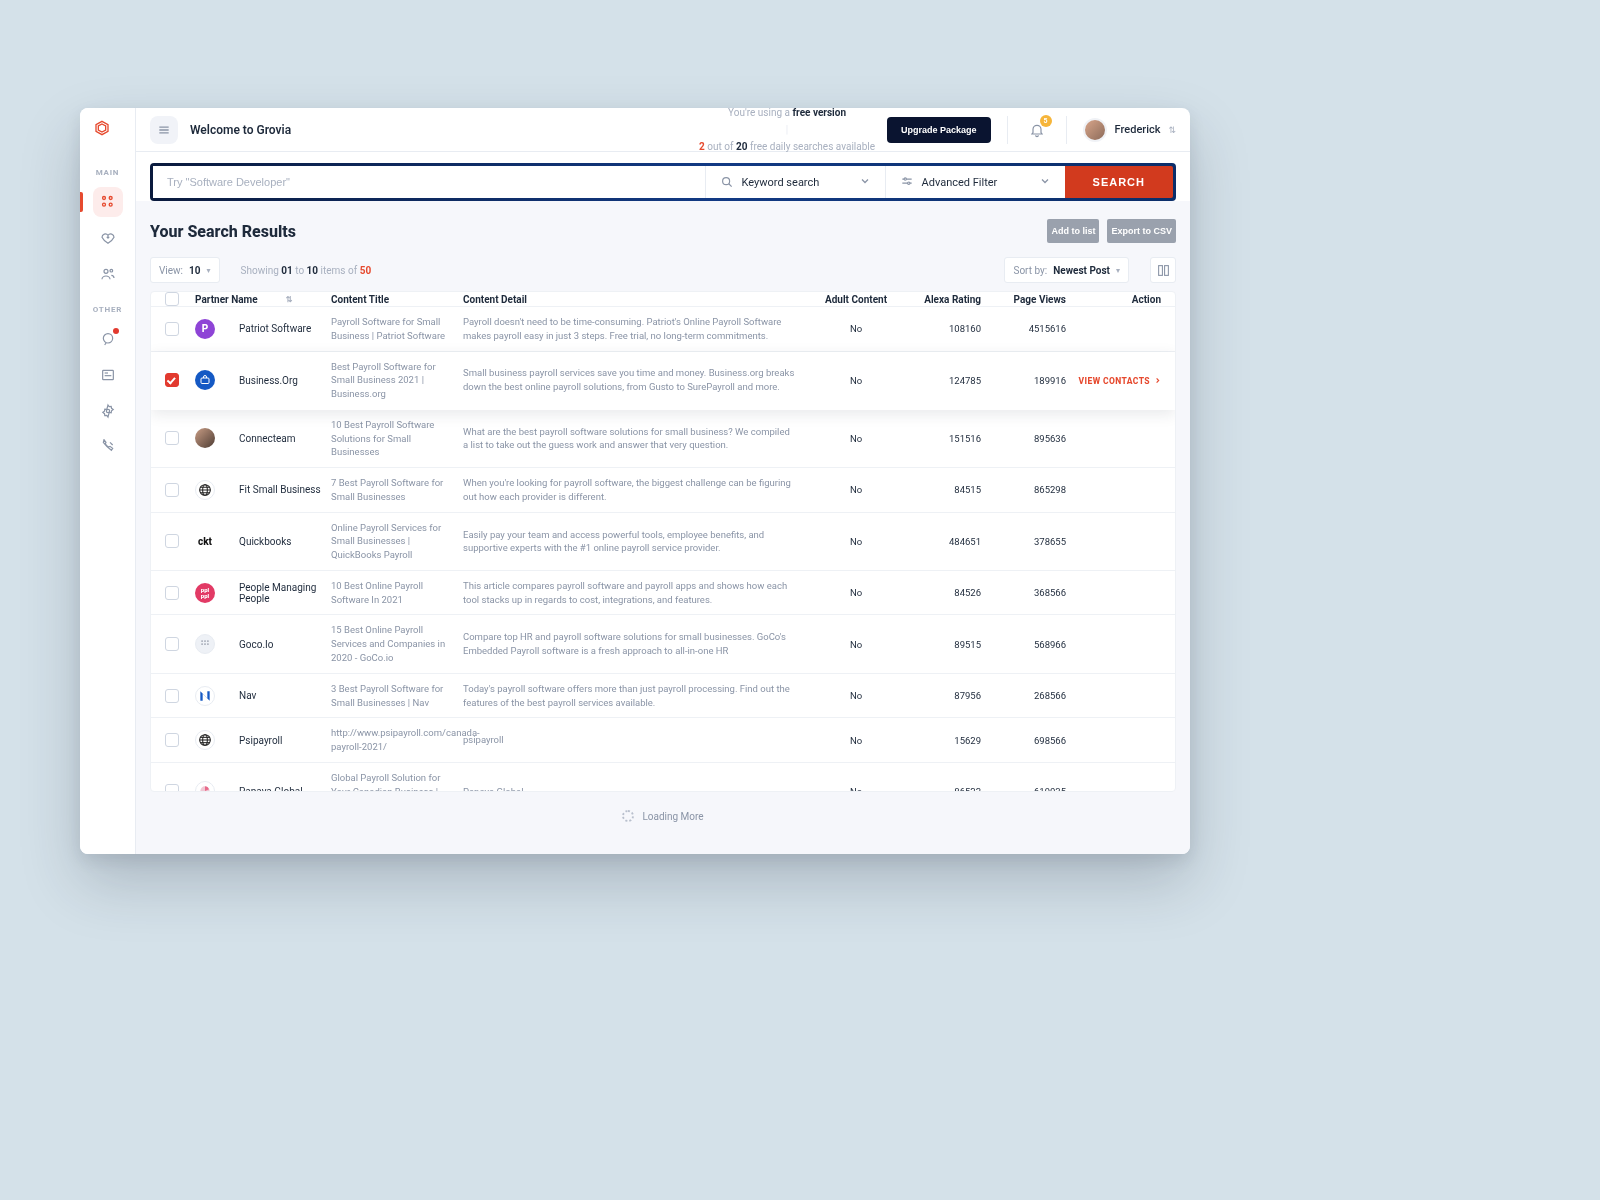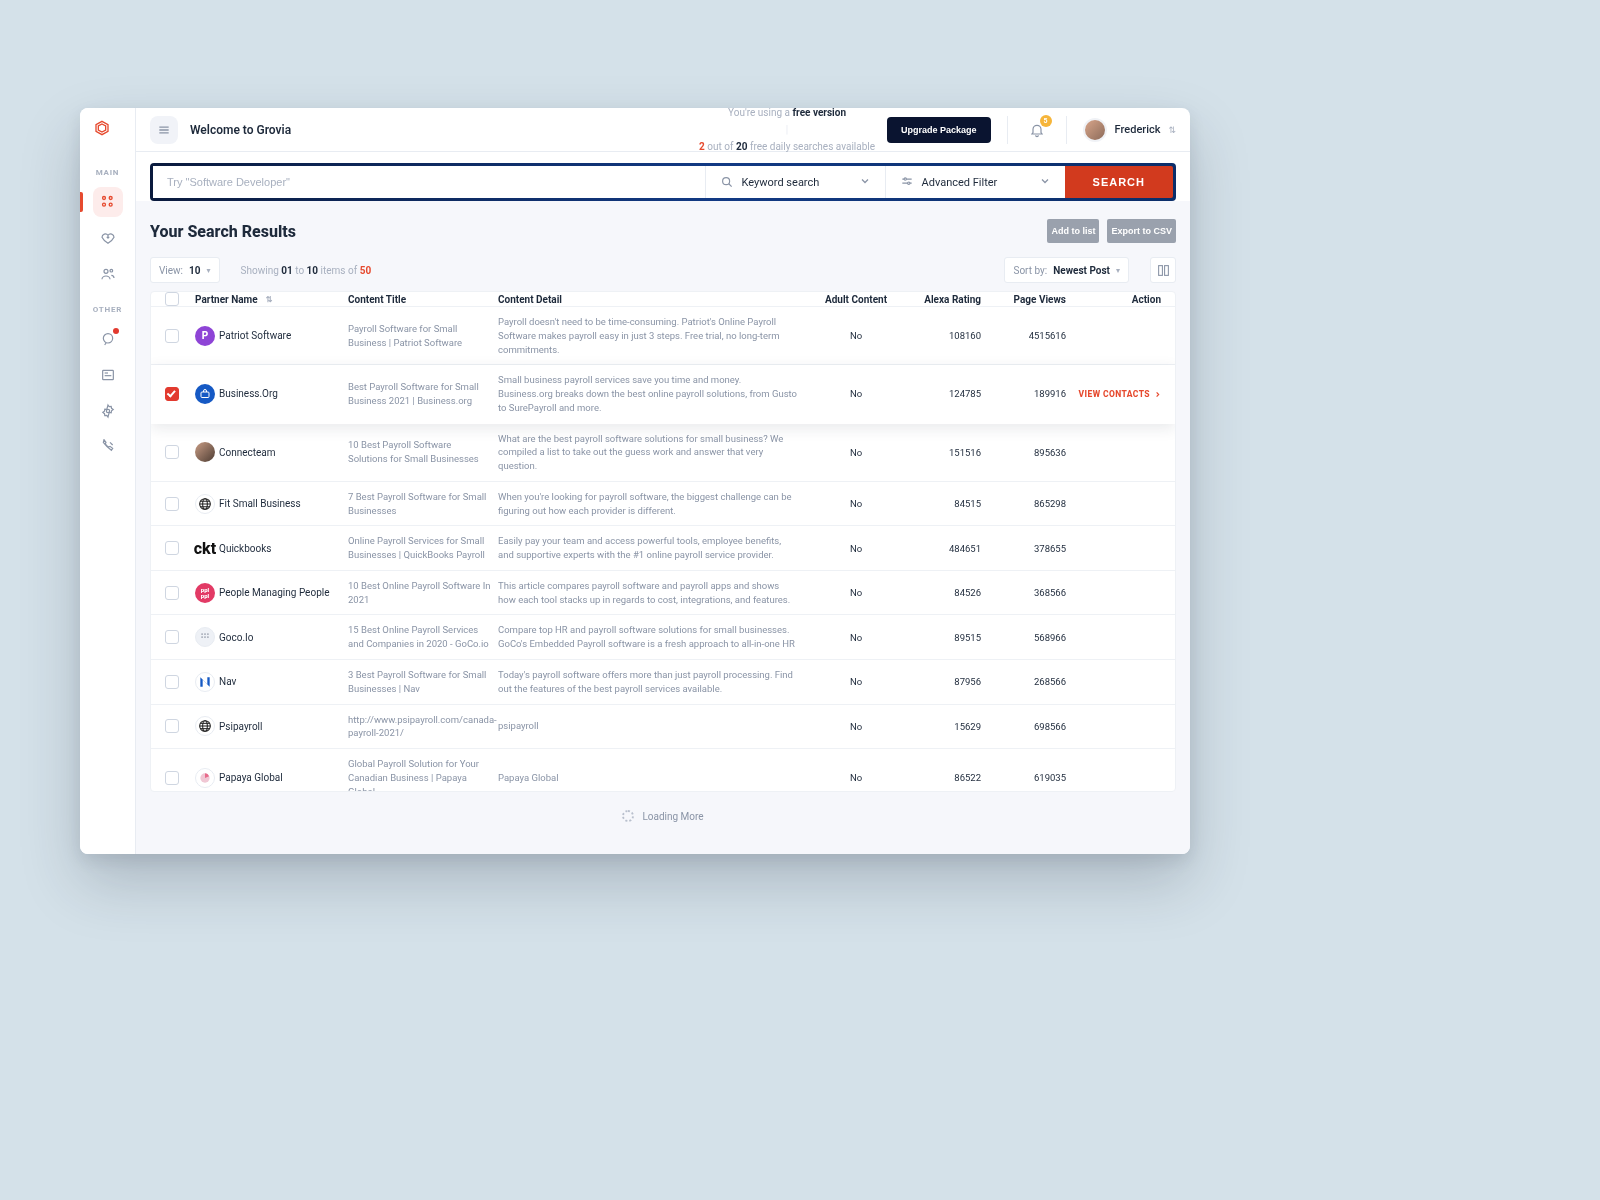--- a/index.html
+++ b/index.html
@@ -195,22 +195,22 @@
     background:#fff;border-radius:4px;flex:1;overflow:hidden;
     border:1px solid var(--border2);
     display:flex;flex-direction:column;
   }
   .thead,.trow{display:flex;align-items:center;padding:0 14px;}
   .thead{
     height:34px;border-bottom:1px solid var(--border2);
     font-size:10px;font-weight:700;color:var(--text);
   }
   .col-check{width:30px;display:flex;align-items:center;}
-  .col-partner{width:153px;display:flex;align-items:center;gap:4px;}
-  .col-title{width:150px;padding-right:6px;}
+  .col-partner{width:136px;display:flex;align-items:center;gap:24px;}
+  .col-title{width:132px;padding-right:6px;}
   .col-detail{flex:1;padding-right:14px;}
   .col-adult{width:90px;text-align:center;}
   .col-alexa{width:80px;text-align:right;}
   .col-views{width:85px;text-align:right;}
   .col-action{width:95px;text-align:right;}
   .sortcaret{font-size:8px;color:var(--muted2);margin-left:4px;}
   .trow{
     min-height:44px;border-bottom:1px solid var(--border2);
     font-size:9.5px;color:var(--text);
     padding-top:8px;padding-bottom:8px;
@@ -513,21 +513,21 @@
                 <div class="col-alexa">84515</div>
                 <div class="col-views">865298</div>
                 <div class="col-action"></div>
               </div>
               <div class="trow">
                 <div class="col-check">
                   <span class="checkbox"></span>
                 </div>
                 <div class="col-partner">
                   <span class="plogo" style="background:#ffffff;border-radius:4px;">
-                    <span style="color:#111;font-size:16px;">ckt</span>
+                    <span style="color:#111;font-size:10px;">ckt</span>
                   </span>
                   <span class="pname">Quickbooks</span>
                 </div>
                 <div class="col-title">Online Payroll Services for Small Businesses | QuickBooks Payroll</div>
                 <div class="col-detail">Easily pay your team and access powerful tools, employee benefits, and supportive experts with the #1 online payroll service provider.</div>
                 <div class="col-adult">No</div>
                 <div class="col-alexa">484651</div>
                 <div class="col-views">378655</div>
                 <div class="col-action"></div>
               </div>

